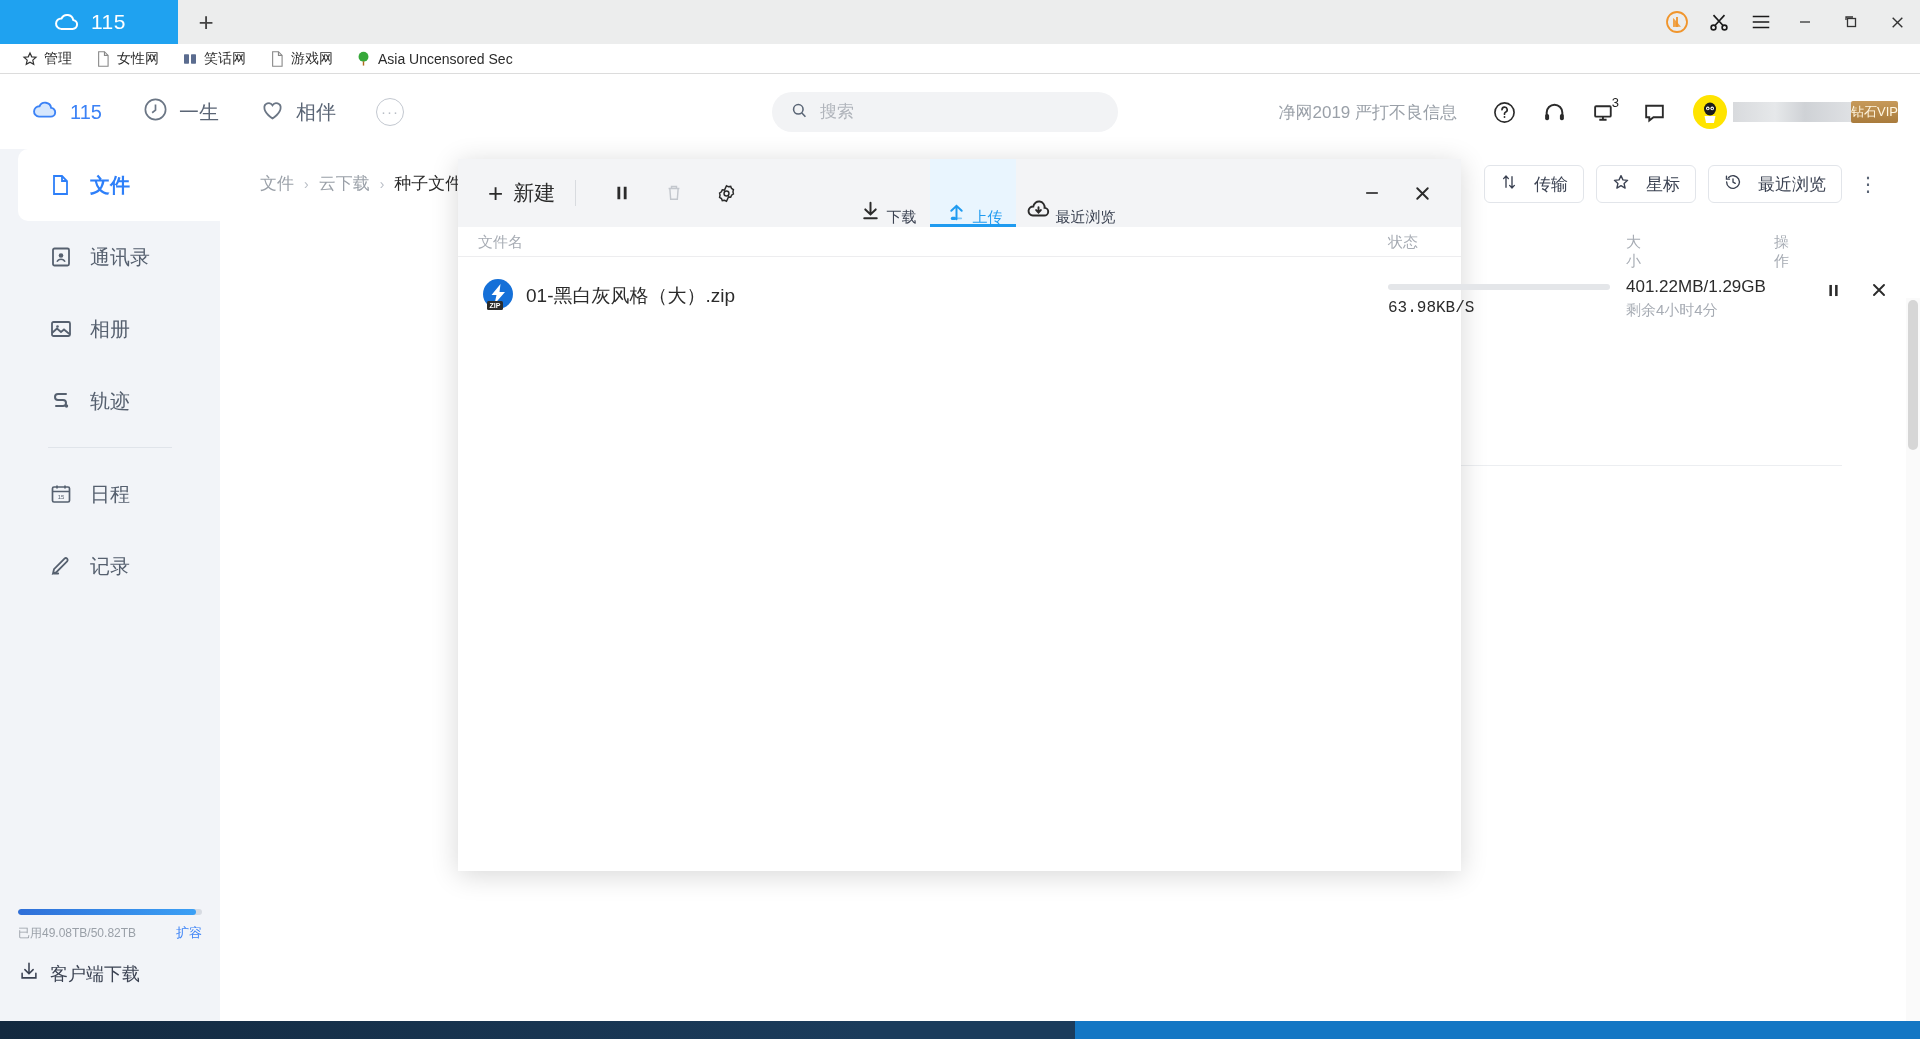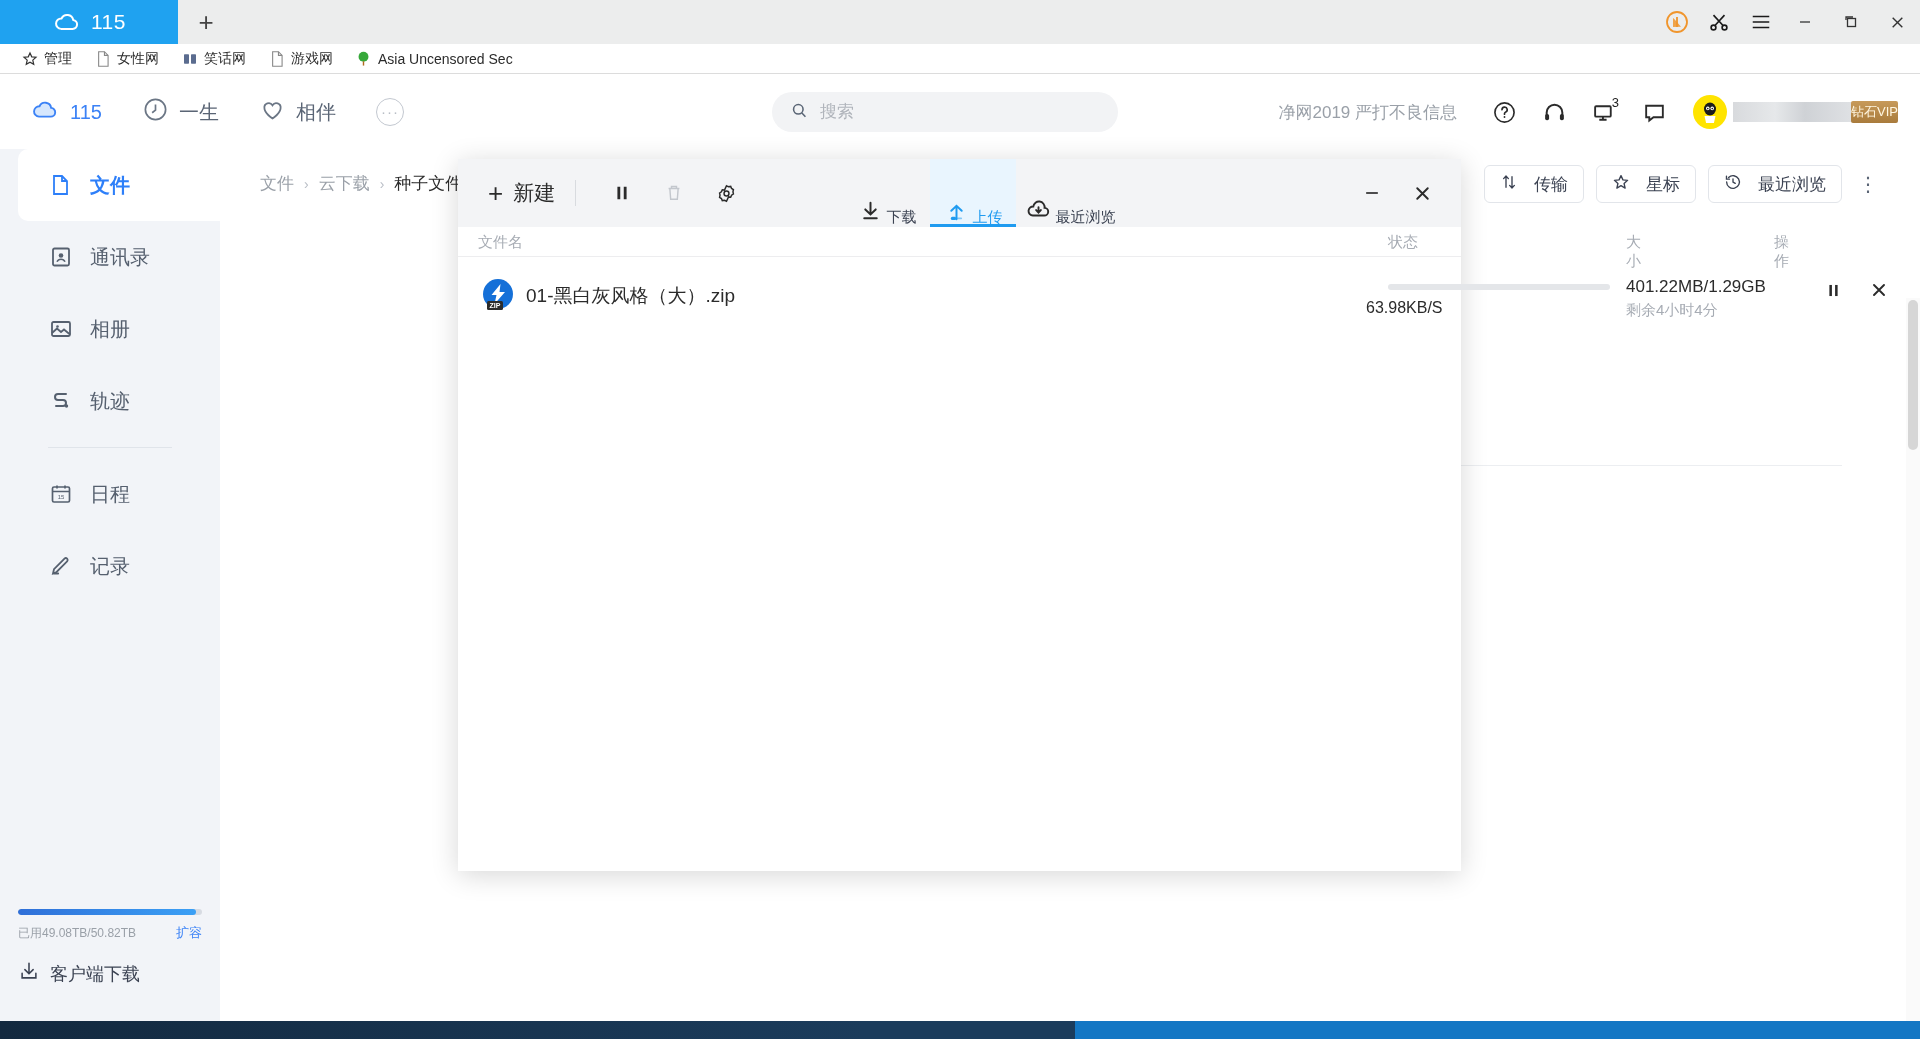--- a/index.html
+++ b/index.html
@@ -234,21 +234,21 @@
   }
   .xfer-head span { position: absolute; top: 6px; }
   .xfer-row { position: relative; height: 78px; }
   .xr-fileicon { position:absolute; left: 20px; top: 19px; width: 40px; height: 40px; }
   .xr-name { position:absolute; left: 68px; top: 26px; font-size: 19px; color: #2b2b2b; white-space: nowrap; }
   .xr-progress {
     position:absolute; left: 930px; top: 27px; width: 222px; height: 6px;
     background: #e4e6e9; border-radius: 3px; overflow:hidden;
   }
   .xr-progress-fill { height:100%; background: #1f9bf0; border-radius: 3px; }
-  .xr-speed { position:absolute; left: 908px; top: 42px; font-size: 16px; color: #2b2b2b; }
+  .xr-speed { position:absolute; left: 930px; top: 42px; font-size: 16px; color: #2b2b2b; font-family: Liberation Mono, monospace; }
   .xr-size { position:absolute; left: 1168px; top: 20px; font-size: 17px; color: #2b2b2b; white-space:nowrap;}
   .xr-left { position:absolute; left: 1168px; top: 44px; font-size: 15px; color: #a7acb4; white-space:nowrap;}
   .xr-acts { position:absolute; left: 1360px; top: 18px; display:flex; gap: 16px; align-items:center; }
   .xr-act { width: 30px; height: 30px; display:flex; align-items:center; justify-content:center; }
 
   
   .vscroll {
     position:absolute; right: 0; top: 149px; width: 14px; height: 872px; background:#fafafa;
   }
   .vscroll-thumb { position:absolute; top: 2px; left: 2px; width: 10px; height: 150px; background:#d6d6d6; border-radius:5px; }

